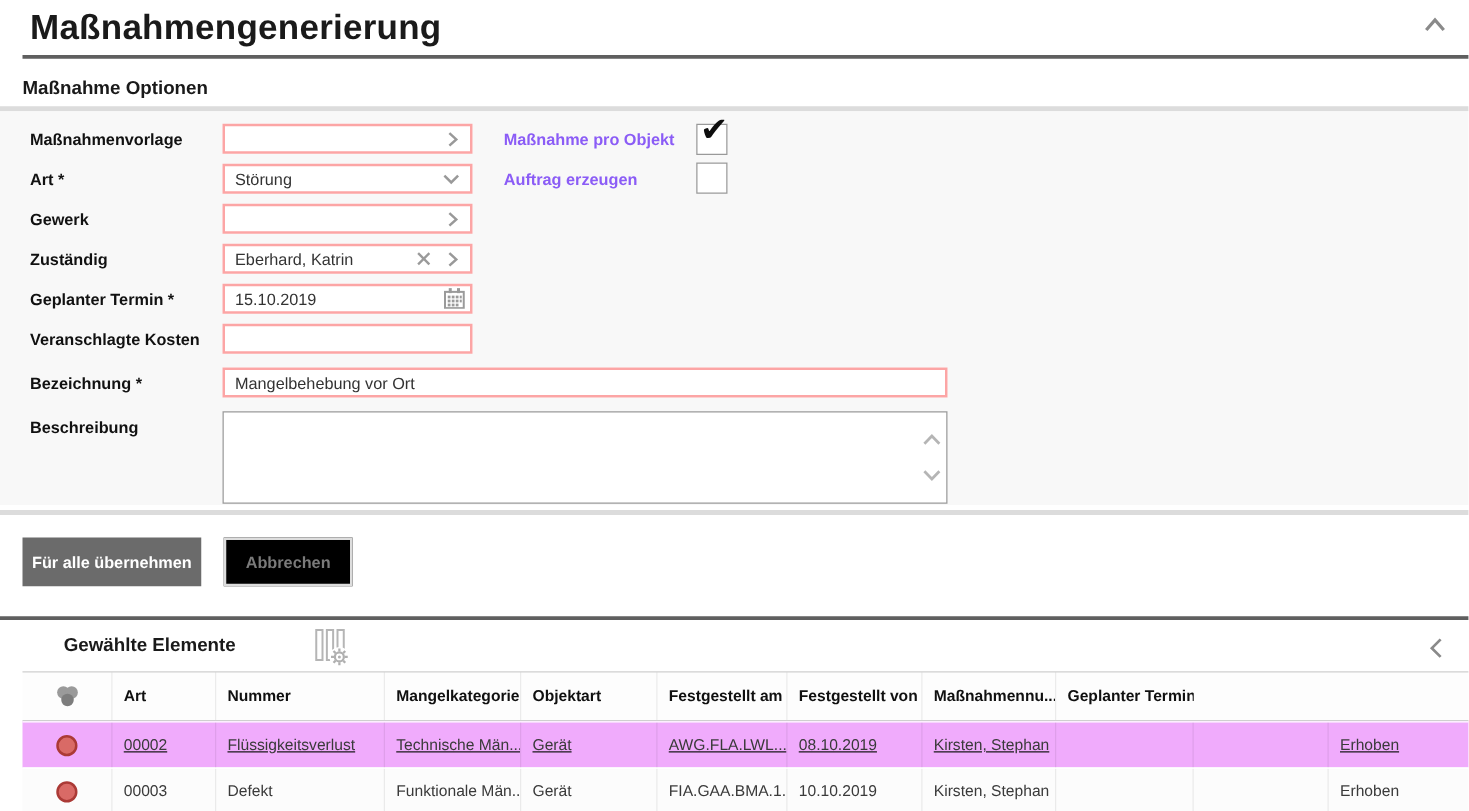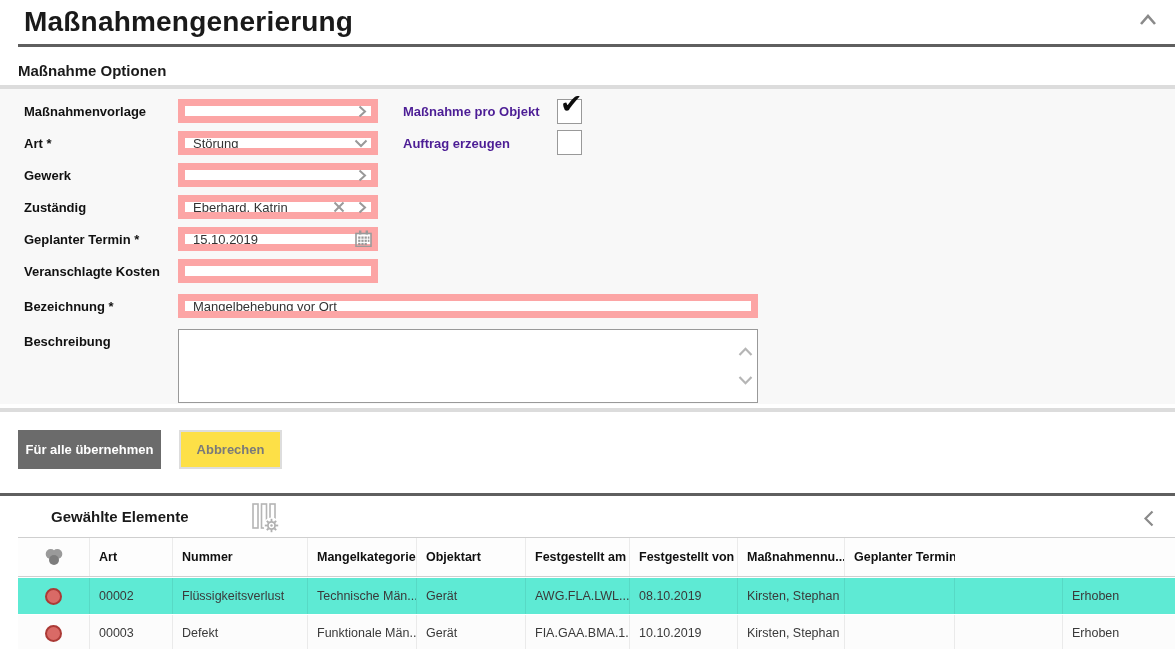--- a/index.html
+++ b/index.html
@@ -9,45 +9,45 @@
   }
   .abs{position:absolute;}
   
   .page-title{left:24px;top:6px;font-size:28px;font-weight:bold;letter-spacing:.2px;}
   .sep-dark{height:3px;background:#5f5f5f;}
   .sep-light{height:4px;background:#dcdcdc;}
   .section-title{font-size:15px;font-weight:bold;}
   
   .panel{left:0;top:89px;width:1175px;height:315px;background:#f8f8f8;}
   .f-label{position:absolute;left:24px;font-size:13px;font-weight:bold;color:#111;}
-  .cb-label{position:absolute;left:403px;font-size:13px;font-weight:bold;color:#4c1d95;}
+  .cb-label{position:absolute;left:403px;font-size:13px;font-weight:bold;color:#8b5cf6;}
   .f-input{
     position:absolute;left:178px;width:200px;height:24px;box-sizing:border-box;
-    background:#fff;border:7px solid #fca5a5;font-family:inherit;font-size:13px;color:#333;
+    background:#fff;border:2px solid #fca5a5;font-family:inherit;font-size:13px;color:#333;
     padding:0 24px 0 8px;outline:none;
   }
   .f-input.wide{width:580px;padding-right:8px;}
   .icon-in{position:absolute;pointer-events:auto;display:flex;align-items:center;justify-content:center;}
   .checkbox{position:absolute;left:557px;width:25px;height:25px;box-sizing:border-box;background:#fff;border:1px solid #999;}
   .checkmark{position:absolute;left:2px;top:-9px;font-size:27px;font-weight:bold;color:#0d0d0d;line-height:1;}
   .textarea-box{
     position:absolute;left:178px;top:329px;width:580px;height:74px;box-sizing:border-box;
     background:#fff;border:1px solid #999;resize:none;outline:none;font-family:inherit;font-size:13px;color:#333;padding:4px 20px 4px 8px;
   }
   
   .btn{position:absolute;top:430px;height:39px;box-sizing:border-box;display:flex;align-items:center;justify-content:center;
        font-size:13px;font-weight:bold;cursor:pointer;}
   .btn-primary{left:18px;width:143px;background:#6b6b6b;color:#fff;border:none;}
-  .btn-secondary{left:179px;width:103px;background:#fde047;color:#7a7a7a;border:2px solid #ddd;}
+  .btn-secondary{left:179px;width:103px;background:#000000;color:#7a7a7a;border:2px solid #ddd;}
   
   .grid-table{left:18px;top:537px;width:1157px;}
   .t-row{display:grid;grid-template-columns:72px 83px 135px 109px 109px 104px 108px 107px 110px 108px 112px;}
   .t-head{height:38px;background:#fdfdfd;border-top:1px solid #cfcfcf;border-bottom:1px solid #cfcfcf;}
   .t-data{height:36px;border-top:1px solid #fff;}
-  .t-data.odd{background:#5eead4;}
+  .t-data.odd{background:#f0abfc;text-decoration:underline;}
   .t-data.even{background:#fcfcfc;}
   .t-cell{display:flex;align-items:center;padding-left:9px;box-sizing:border-box;border-right:1px solid rgba(0,0,0,0.07);
           font-size:12.5px;color:#3a3a3a;white-space:nowrap;overflow:hidden;}
   .t-cell:last-child{border-right:none;}
   .t-head .t-cell{font-weight:bold;color:#101010;}
   .t-cell.center{justify-content:center;padding-left:0;}
   .status-dot{width:17px;height:17px;border-radius:50%;background:#d96a66;border:2px solid #ab3a36;box-sizing:border-box;}
   svg{display:block;}
 </style>
 </head>

